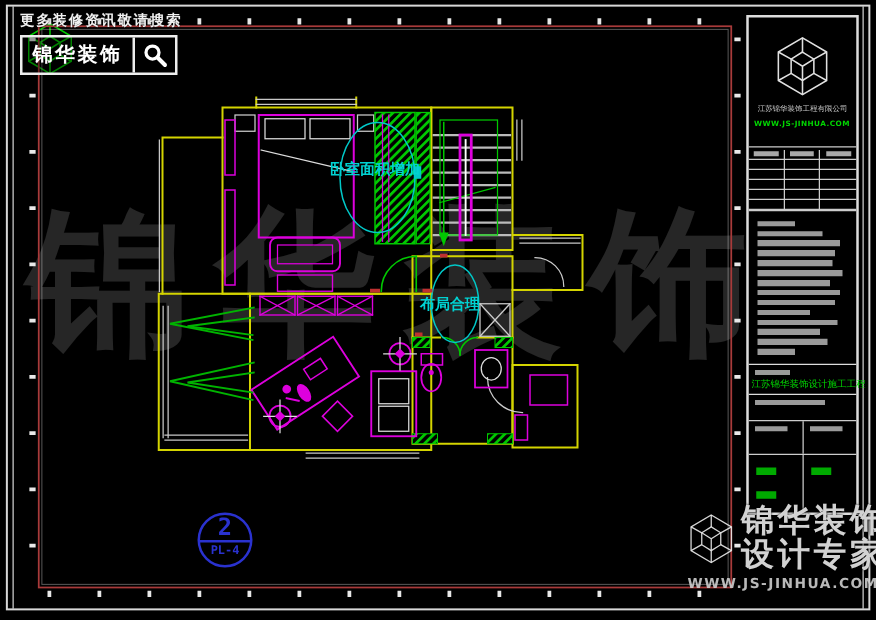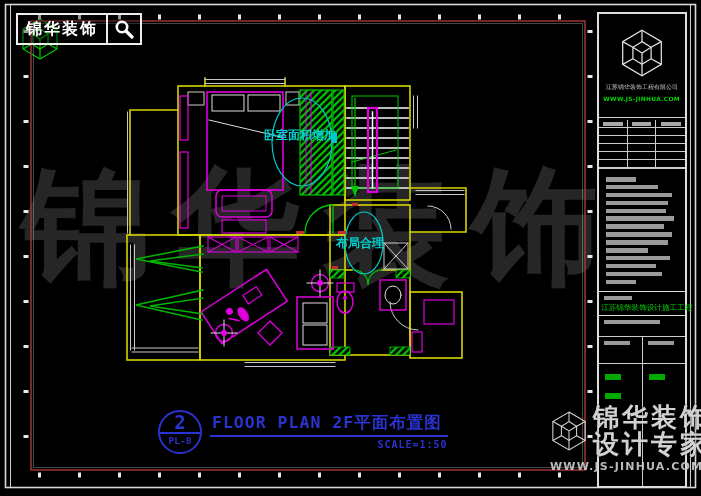--- a/index.html
+++ b/index.html
@@ -24,21 +24,21 @@
                font-family:"DejaVu Sans Mono",monospace;}
   .st-circle{width:44px;height:44px;border:2px solid #2a32cf;border-radius:50%;box-sizing:border-box;
              display:flex;flex-direction:column;align-items:center;}
   .st-num{font-size:19px;font-weight:bold;line-height:20px;border-bottom:2px solid #2a32cf;width:100%;text-align:center;}
   .st-sheet{font-size:9.5px;font-weight:bold;line-height:14px;}
   .st-right{margin-left:8px;display:flex;flex-direction:column;}
   .st-text{font-size:16.5px;font-weight:bold;letter-spacing:1px;line-height:20px;padding:2px 6px 2px 2px;
            border-bottom:2px solid #2a32cf;margin-top:1px;white-space:nowrap;}
   .st-scale{font-size:10px;font-weight:bold;align-self:flex-end;margin-top:2px;letter-spacing:1px;}
   
-  .tblock{position:absolute;left:597px;top:12px;width:90px;height:476px;z-index:3;
+  .tblock{position:absolute;left:597px;top:12px;width:90px;height:400px;z-index:3;
           border:2px solid #ddd;box-sizing:border-box;display:flex;flex-direction:column;}
   .tb-logo{height:104px;border-bottom:1px solid #ccc;display:flex;flex-direction:column;align-items:center;justify-content:flex-start;padding-top:14px;box-sizing:border-box;}
   .tb-company{font-size:6.5px;color:#c8c8c8;margin-top:5px;white-space:nowrap;transform:scale(.92);}
   .tb-site{font-size:6.5px;color:#00d400;font-weight:bold;margin-top:3px;letter-spacing:.4px;transform:scale(.9);}
   .tb-table{display:grid;grid-template-columns:1fr 1fr 1fr;border-bottom:1px solid #ccc;margin-top:2px;}
   .tb-cell{height:7px;border-right:1px solid #ccc;border-bottom:1px solid #ccc;display:flex;align-items:center;justify-content:center;}
   .tb-cell:nth-child(3n){border-right:none;}
   .tb-cell .hbar{width:70%;height:4px;background:#a8a8a8;}
   .tb-notes{padding:8px 5px 4px 7px;flex:0 0 118px;box-sizing:border-box;}
   .tb-notes .bar{height:4.5px;background:#9a9a9a;margin-bottom:3.4px;}
@@ -262,20 +262,21 @@
       <g fill="#c03030" stroke="none">
         <rect x="296" y="231" width="8" height="3"></rect>
         <rect x="338" y="231" width="8" height="3"></rect>
         <rect x="352" y="203" width="6" height="3"></rect>
         <rect x="332" y="266" width="6" height="3"></rect>
       </g>
     </g>
   </svg>
 
   <div class="search-wrap">
+    <div class="search-hint">更多装修资讯敬请搜索</div>
     <div class="search-box">
       <span class="search-brand">锦华装饰</span>
       <span class="search-btn">
         <svg width="20" height="20" viewBox="0 0 20 20">
           <circle cx="8" cy="8" r="5.2" fill="none" stroke="#fff" stroke-width="2.6"></circle>
           <line x1="12" y1="12" x2="18" y2="18" stroke="#fff" stroke-width="3.2" stroke-linecap="round"></line>
         </svg>
       </span>
     </div>
   </div>
@@ -284,25 +285,21 @@
       <path d="M20,2 L37,12 V32 L20,42 L3,32 V12 Z"></path>
       <path d="M20,12 L28,17 V27 L20,32 L12,27 V17 Z"></path>
       <path d="M20,2 V12 M37,12 L28,17 M37,32 L28,27 M20,42 V32 M3,32 L12,27 M3,12 L12,17"></path>
       <path d="M12,17 L20,22 L28,17 M20,22 V32"></path>
     </g>
   </svg>
 
   <div class="sheet-title">
     <div class="st-circle">
       <div class="st-num">2</div>
-      <div class="st-sheet">PL-8</div>
-    </div>
-    <div class="st-right">
-      <div class="st-text">FLOOR PLAN 2F平面布置图</div>
-      <div class="st-scale">SCALE=1:50</div>
+      <div class="st-sheet">PL-4</div>
     </div>
   </div>
 
   <div class="tblock">
     <div class="tb-logo">
       <svg width="46" height="50" viewBox="0 0 40 44">
         <g fill="none" stroke="#e0e0e0" stroke-width="1.1">
           <path d="M20,2 L37,12 V32 L20,42 L3,32 V12 Z"></path>
           <path d="M20,12 L28,17 V27 L20,32 L12,27 V17 Z"></path>
           <path d="M20,2 V12 M37,12 L28,17 M37,32 L28,27 M20,42 V32 M3,32 L12,27 M3,12 L12,17"></path>

